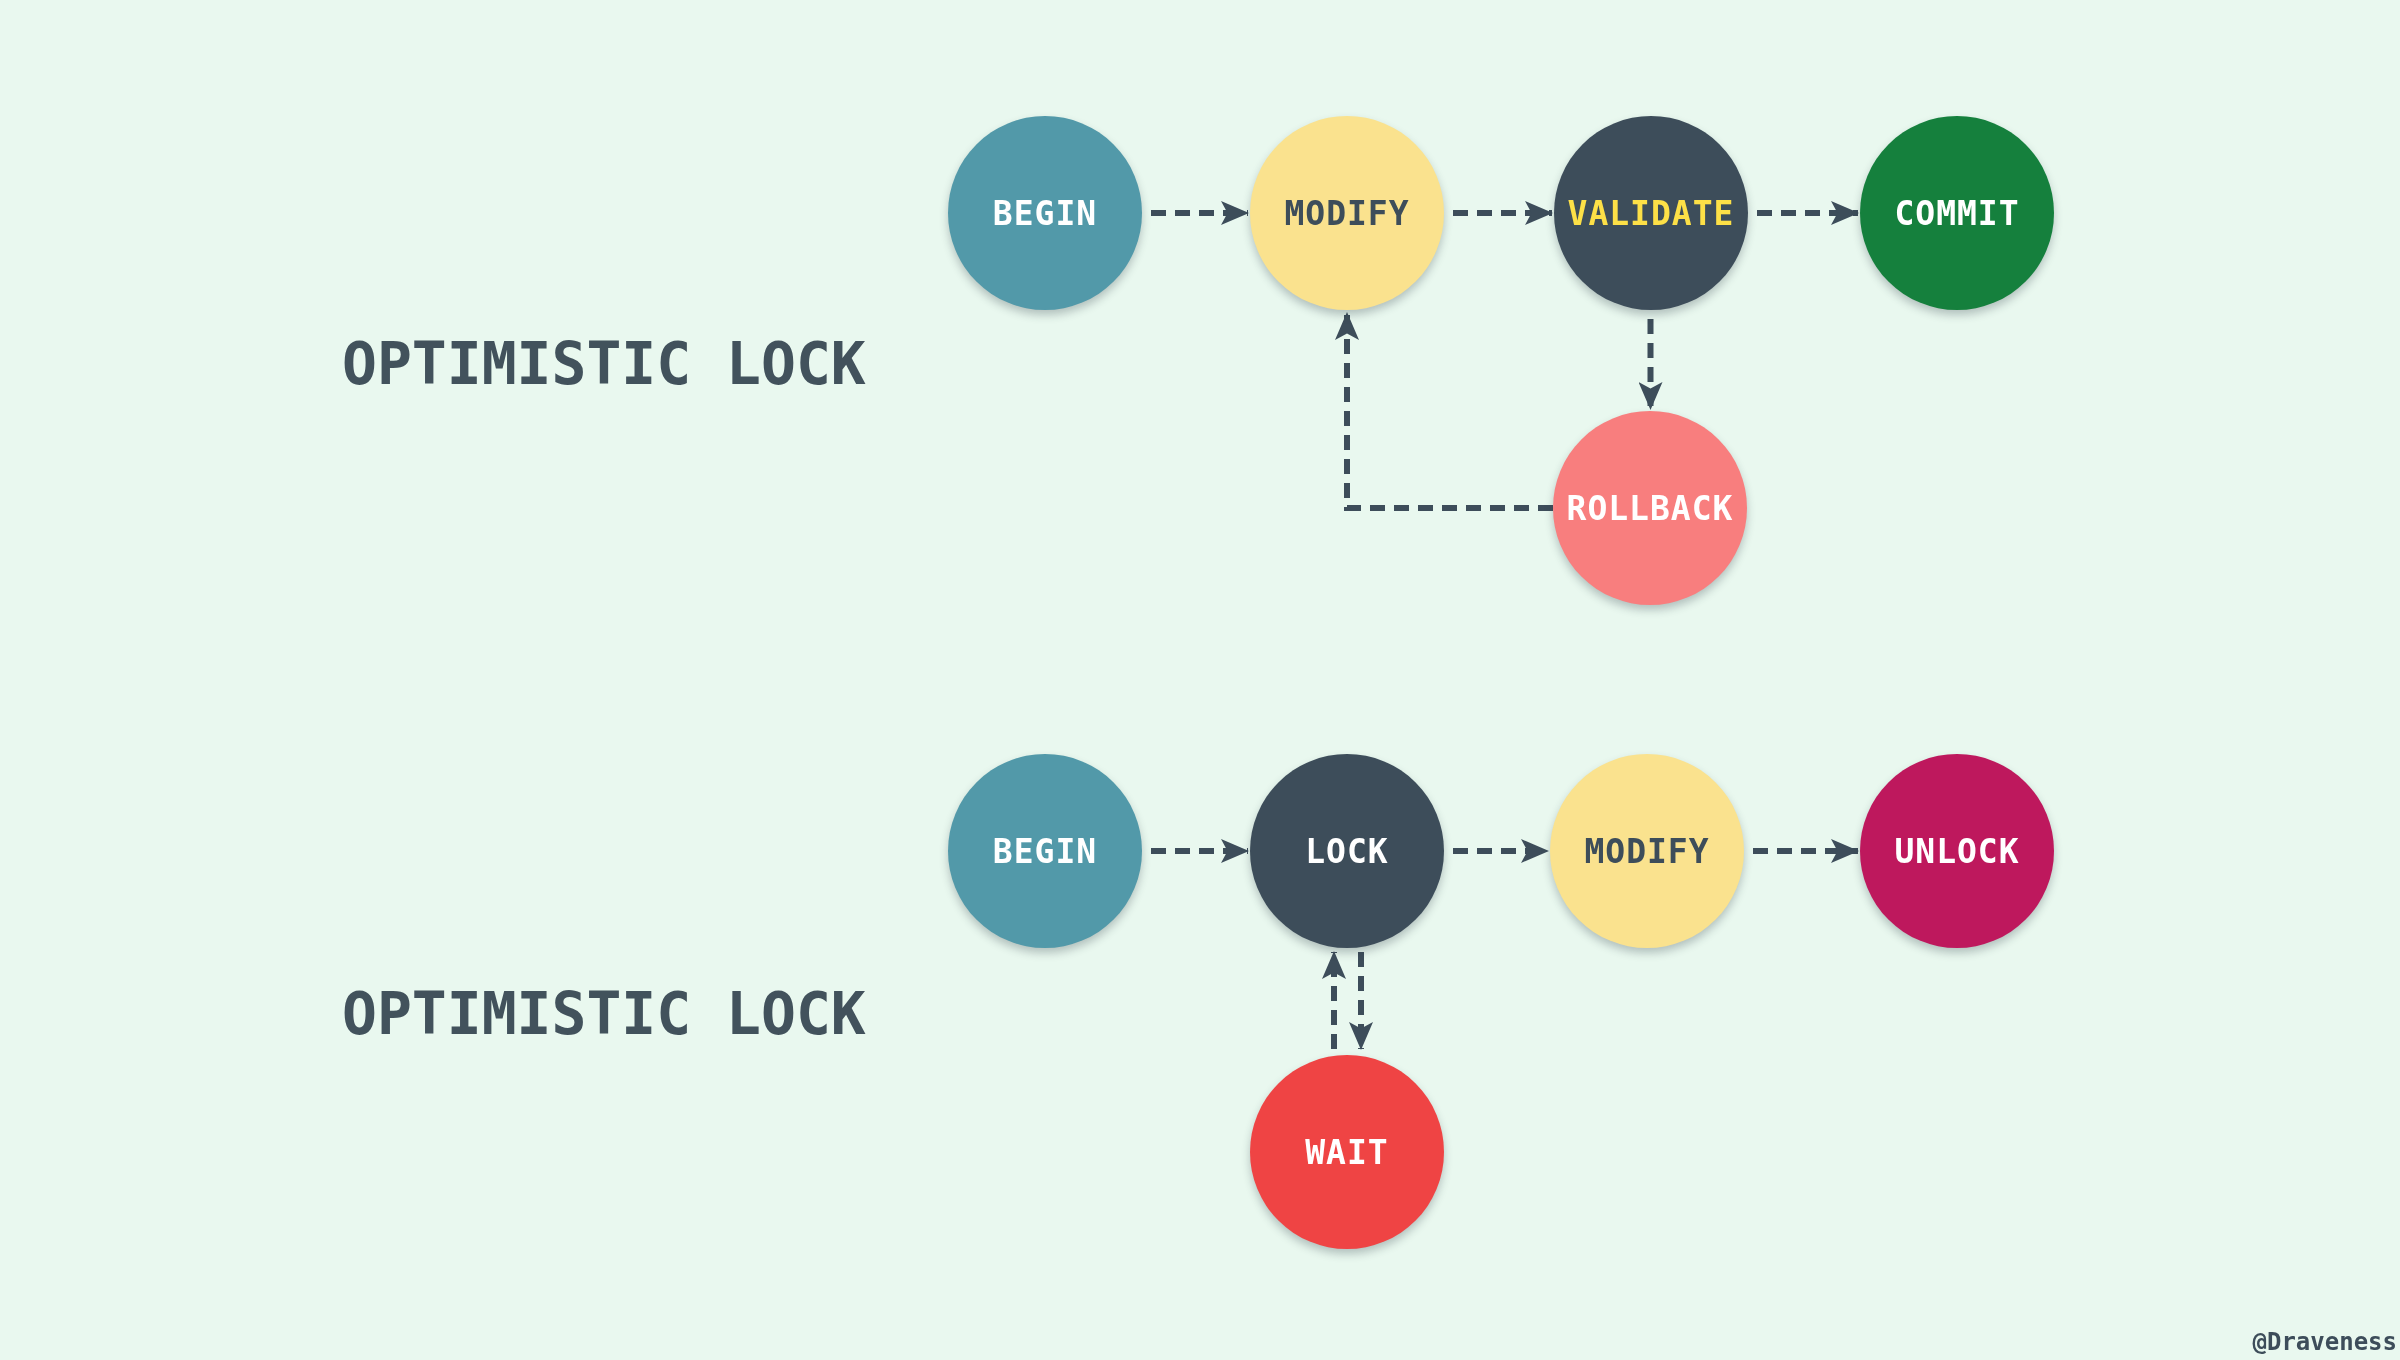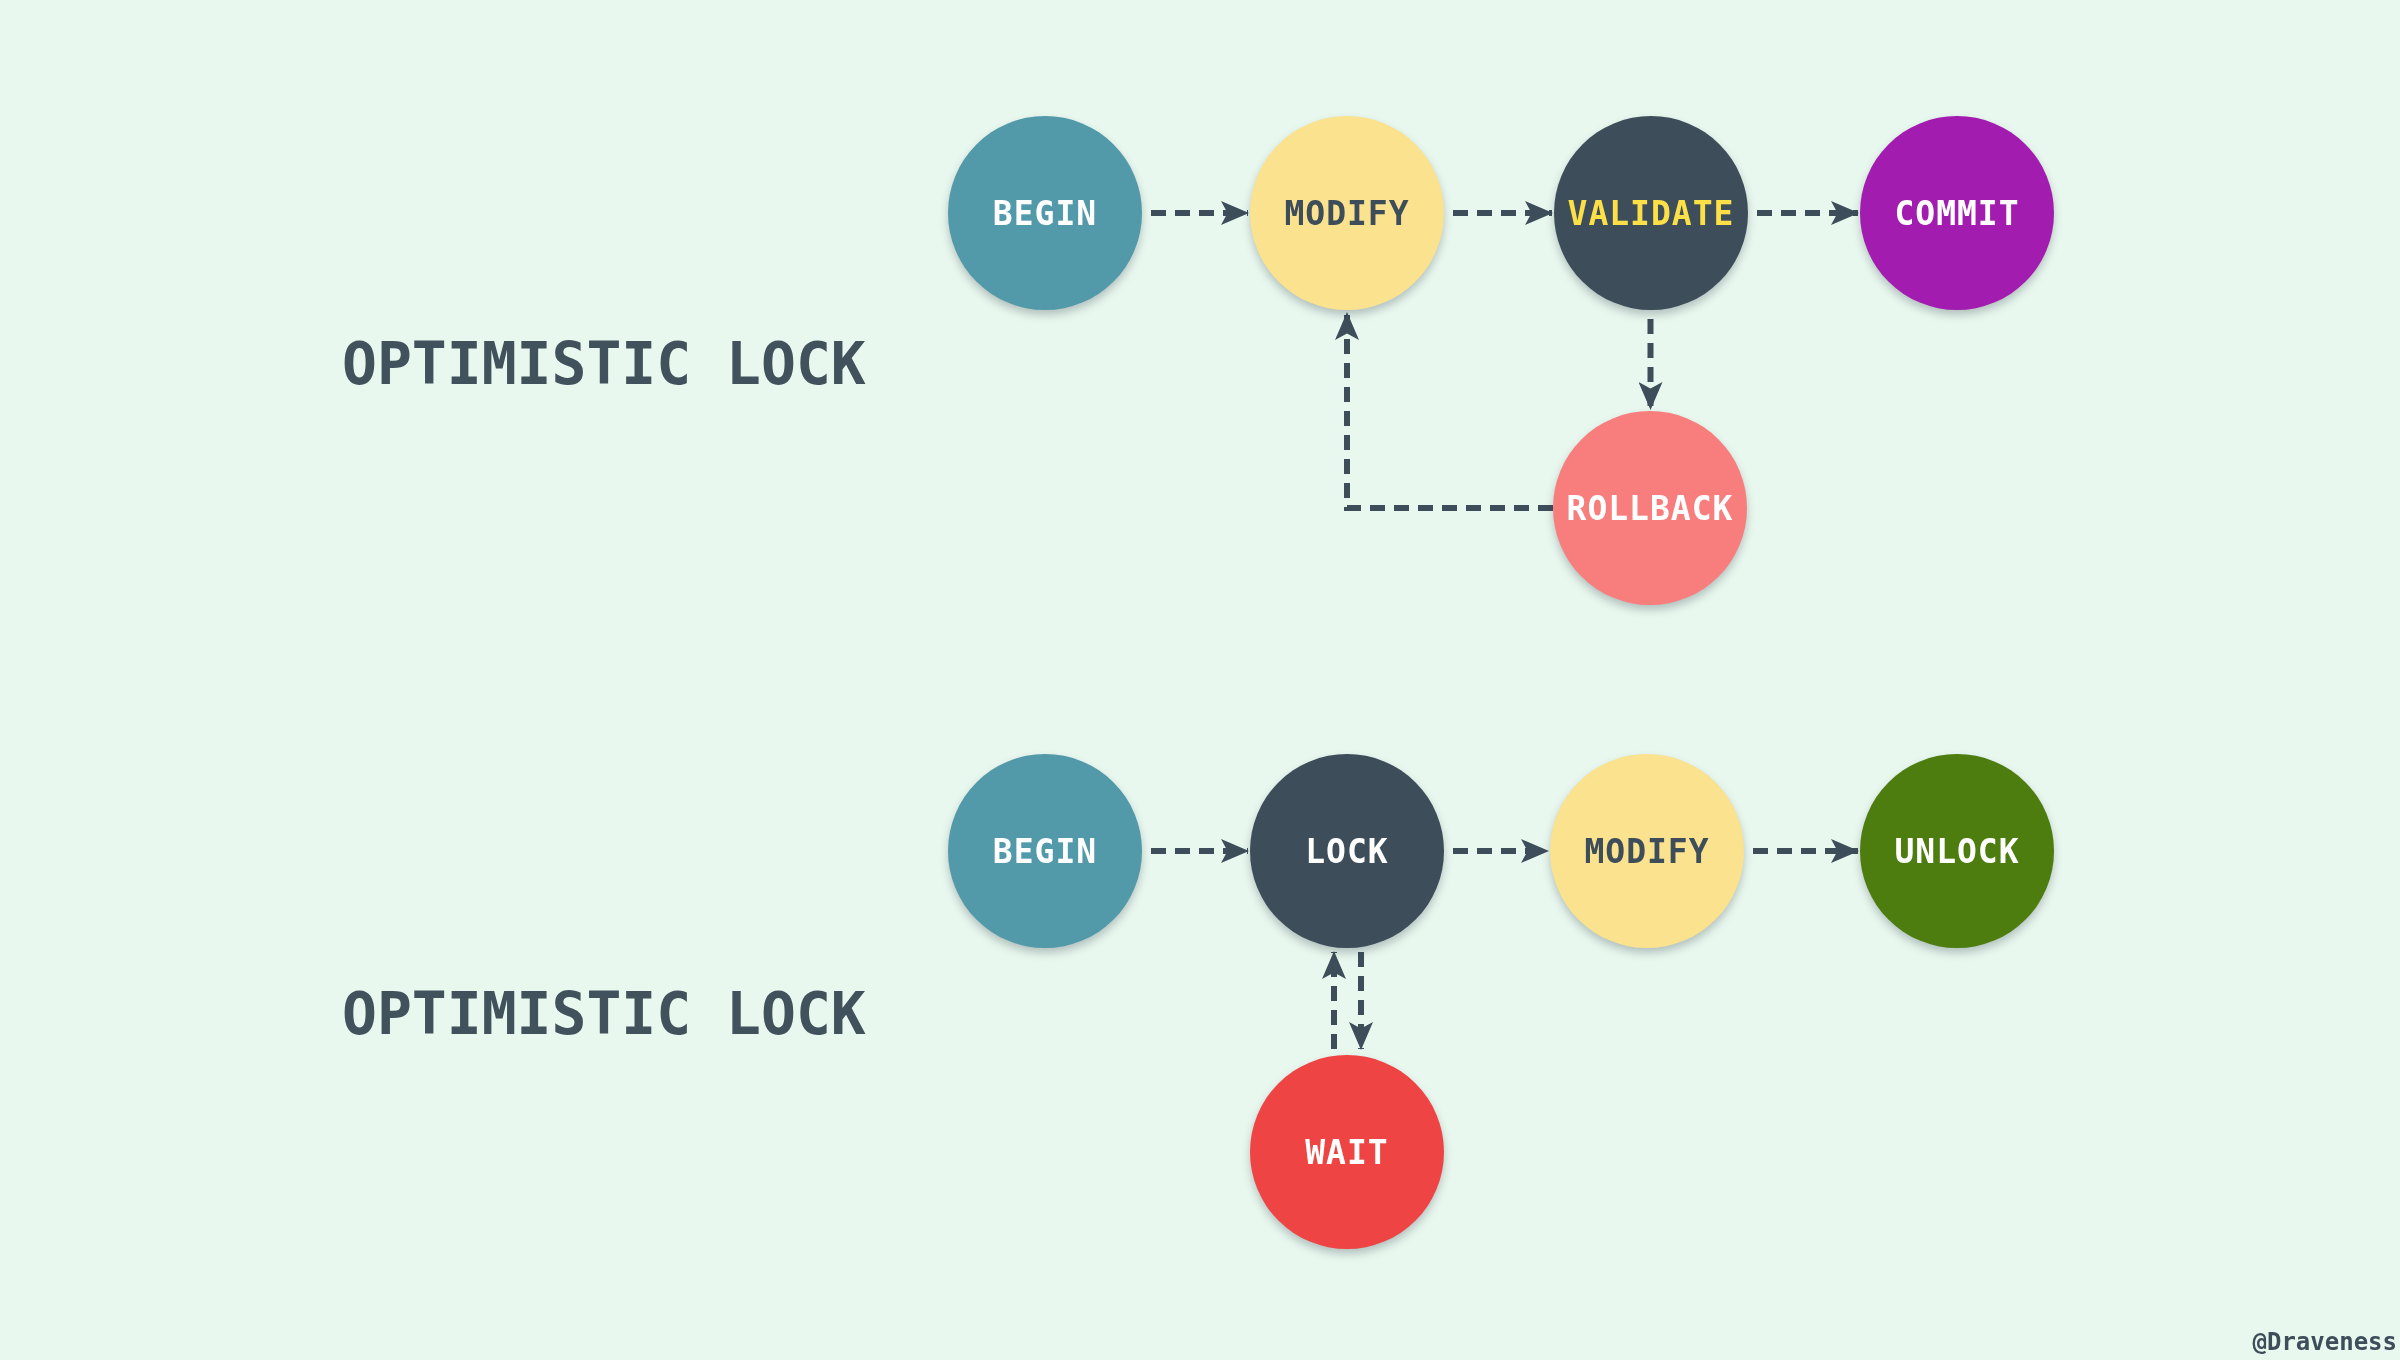--- a/index.html
+++ b/index.html
@@ -79,20 +79,20 @@
         <path d="M 1753 851 L 1858 851" fill="none" stroke="#3d4d5a" stroke-width="6" stroke-dasharray="15 9" marker-end="url(#ah)"></path>
         <path d="M 1334 1049 L 1334 952" fill="none" stroke="#3d4d5a" stroke-width="6" stroke-dasharray="15 9" marker-end="url(#ah)"></path>
         <path d="M 1361 952 L 1361 1049" fill="none" stroke="#3d4d5a" stroke-width="6" stroke-dasharray="15 9" marker-end="url(#ah)"></path>
       </svg></div>
   <div id="title-optimistic" class="flow-title" style="color: rgb(66, 82, 92);">OPTIMISTIC LOCK</div>
   <div id="title-pessimistic" class="flow-title" style="color: rgb(66, 82, 92);">OPTIMISTIC LOCK</div>
   <div id="watermark" style="color: rgb(61, 77, 90);">@Draveness</div>
 <div class="node" style="left: 948px; top: 116px; background: rgb(82, 153, 169); color: rgb(255, 255, 255);">BEGIN</div>
     <div class="node" style="left: 1250px; top: 116px; background: rgb(250, 226, 142); color: rgb(61, 77, 90);">MODIFY</div>
     <div class="node" style="left: 1554px; top: 116px; background: rgb(61, 77, 90); color: #fde047;">VALIDATE</div>
-    <div class="node" style="left: 1860px; top: 116px; background: #a21caf; color: rgb(255, 255, 255);">COMMIT</div>
+    <div class="node" style="left: 1860px; top: 116px; background: #15803d; color: rgb(255, 255, 255);">COMMIT</div>
     <div class="node" style="left: 1553px; top: 411px; background: rgb(248, 126, 126); color: rgb(255, 255, 255);">ROLLBACK</div>
     <div class="node" style="left: 948px; top: 754px; background: rgb(82, 153, 169); color: rgb(255, 255, 255);">BEGIN</div>
     <div class="node" style="left: 1250px; top: 754px; background: rgb(61, 77, 90); color: rgb(255, 255, 255); text-align: right;">LOCK</div>
     <div class="node" style="left: 1550px; top: 754px; background: rgb(250, 226, 142); color: rgb(61, 77, 90);">MODIFY</div>
-    <div class="node" style="left: 1860px; top: 754px; background: #4d7c0f; color: rgb(255, 255, 255);">UNLOCK</div>
+    <div class="node" style="left: 1860px; top: 754px; background: #be185d; color: rgb(255, 255, 255);">UNLOCK</div>
     <div class="node" style="left: 1250px; top: 1055px; background: #ef4444; color: rgb(255, 255, 255);">WAIT</div>
   </div>
 
 </body></html>

